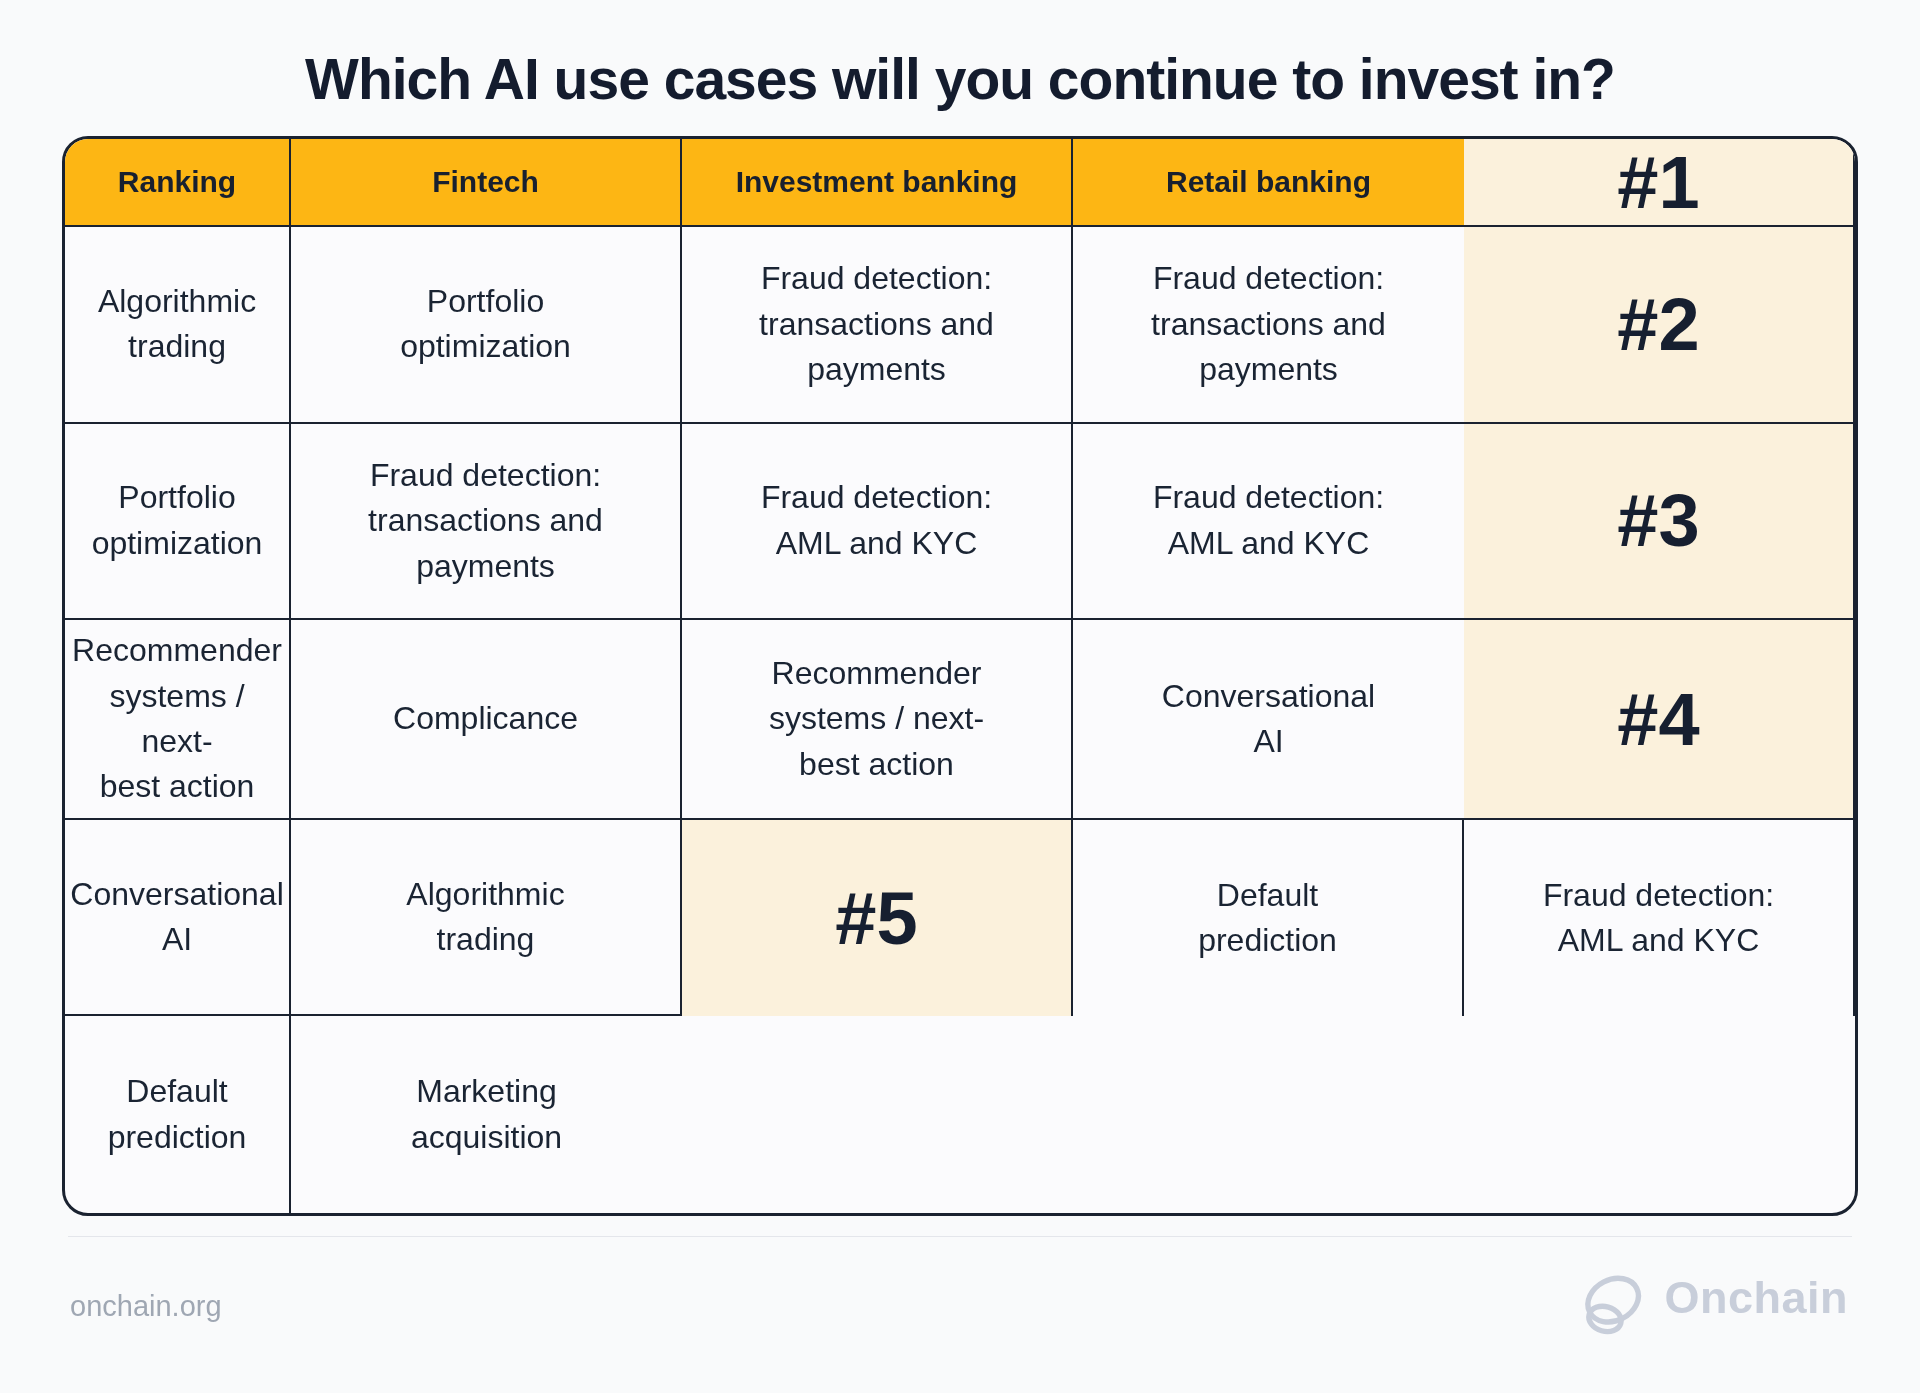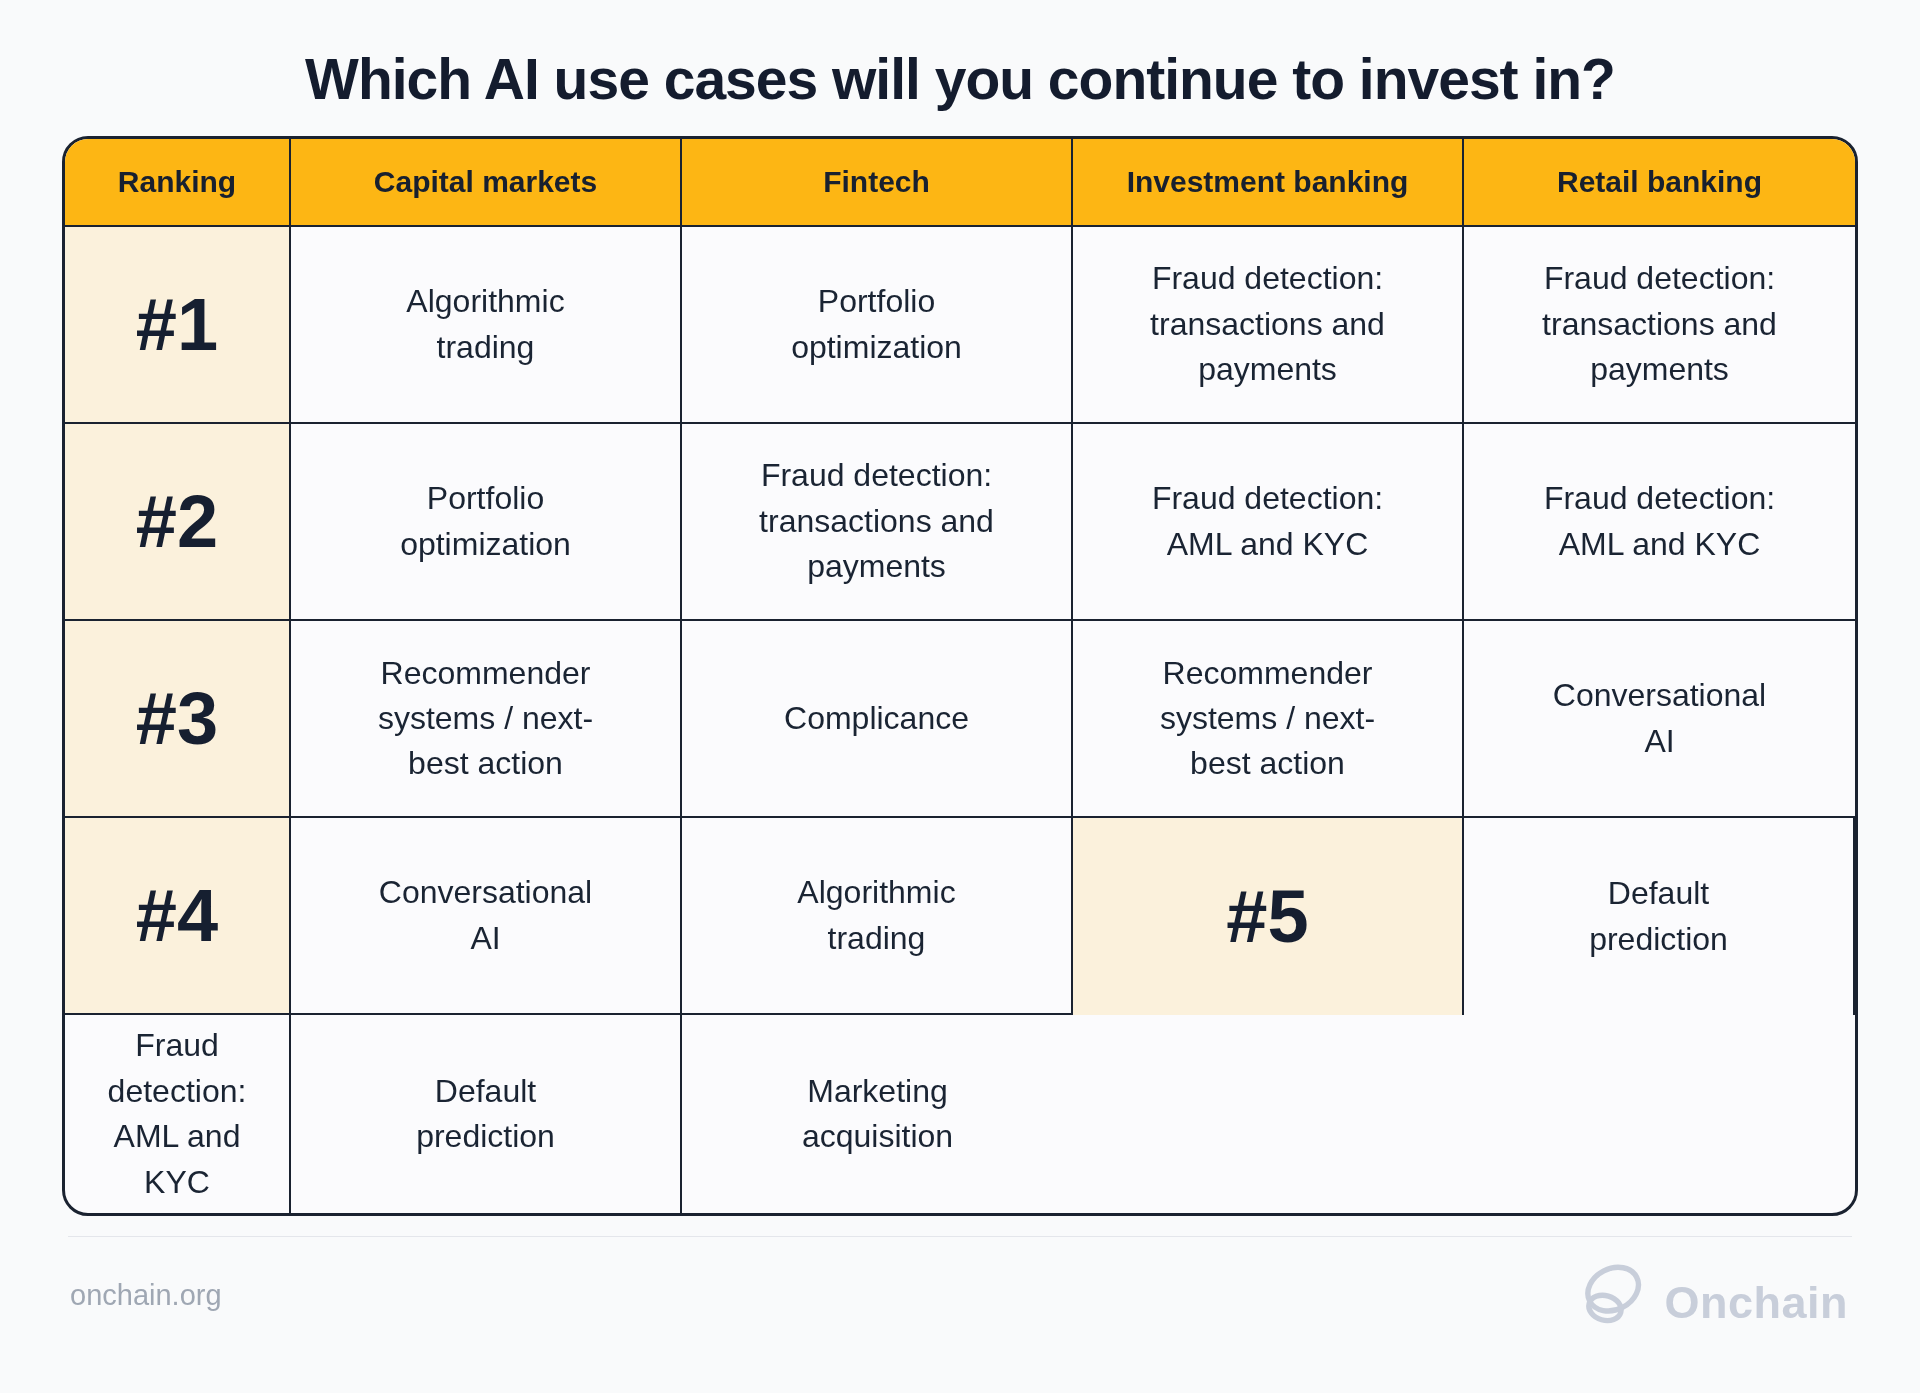--- a/index.html
+++ b/index.html
@@ -68,53 +68,52 @@
     white-space:pre-line;
     font-size:32px;
     line-height:1.42;
     font-weight:500;
     color:var(--cell-ink);
   }
   .footer{
     width:1784px;
     margin:20px auto 0 auto;
     border-top:1px solid var(--divider);
-    padding-top:24px;
+    padding-top:35px;
     display:flex;
     align-items:center;
     justify-content:space-between;
   }
   .site{
     font-size:29px;
     color:var(--muted);
     padding-left:2px;
   }
   .brand{
-    display:flex;align-items:flex-end;gap:14px;
+    display:flex;align-items:flex-start;gap:14px;
     padding-right:4px;
   }
   .brand svg{display:block;}
   .brand-name{
     font-size:45px;
     font-weight:700;
     letter-spacing:0.5px;
     color:var(--brand);
   }
 </style>
 </head>
 <body>
 
 <div class="page">
 
   <h1 class="title">Which AI use cases will you continue to invest in?</h1>
 
   <div class="table">
 
     <div class="cell th">Ranking</div>
-    <div class="cell th">Capital markets</div>
     <div class="cell th">Fintech</div>
     <div class="cell th">Investment banking</div>
     <div class="cell th last-col">Retail banking</div>
 
     <div class="cell rank">#1</div>
     <div class="cell data">
         <span>Algorithmic
 trading</span>
       </div>
     <div class="cell data">

